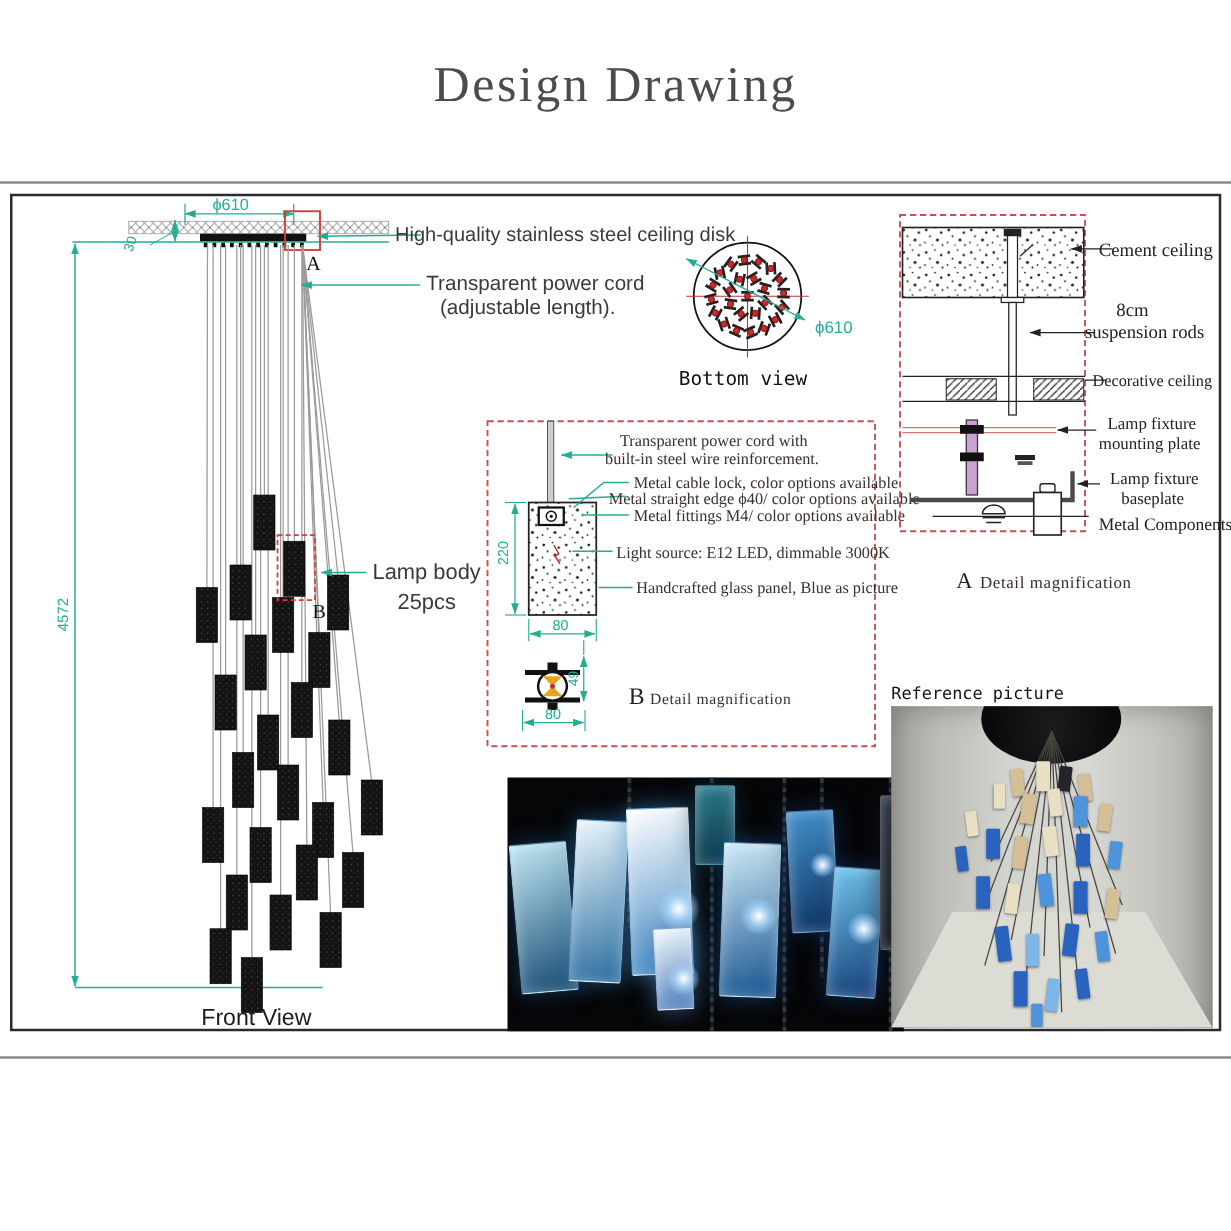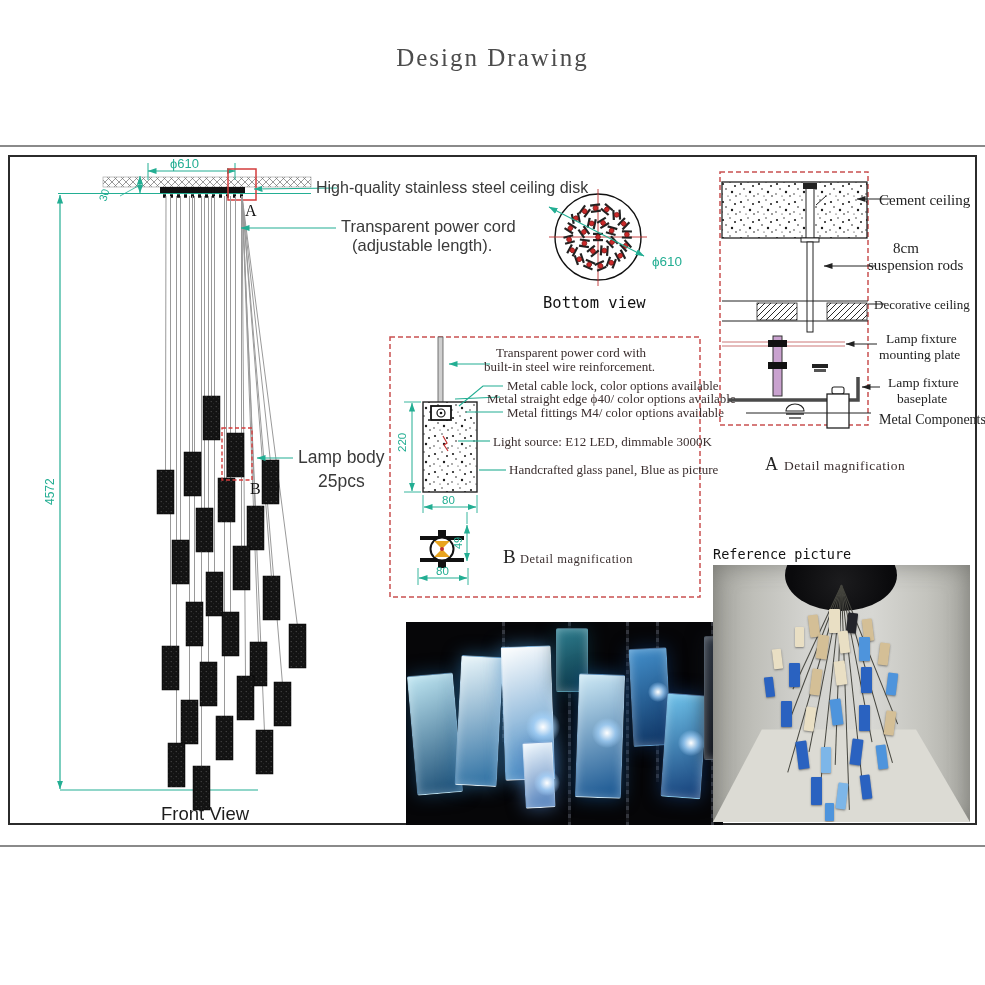--- a/index.html
+++ b/index.html
@@ -1,19 +1,19 @@
 <!DOCTYPE html>
 <html><head>
 <meta charset="utf-8">
 <style>
   html,body{margin:0;padding:0;background:#ffffff;}
   #page{position:relative;width:985px;height:985px;background:#ffffff;overflow:hidden;
         font-family:"Liberation Sans",sans-serif;}
   #title{position:absolute;left:0;top:44px;width:100%;text-align:center;
-         font-family:"Liberation Serif",serif;font-size:25px;color:#4c4c4c;letter-spacing:2px;}
+         font-family:"Liberation Serif",serif;font-size:40px;color:#4c4c4c;letter-spacing:2px;}
   .hrule{position:absolute;left:0;width:985px;height:2px;background:#8a8a8a;}
   #rule-top{top:145px;}
   #rule-bottom{top:845px;}
   #drawing-border{position:absolute;left:8px;top:155px;width:969px;height:670px;
                   border:2px solid #2b2b2b;box-sizing:border-box;}
   svg{position:absolute;left:0;top:0;}
   .t-sans{font-family:"Liberation Sans",sans-serif;}
   .t-serif{font-family:"Liberation Serif",serif;}
   .t-mono{font-family:"DejaVu Sans Mono",monospace;}
 

